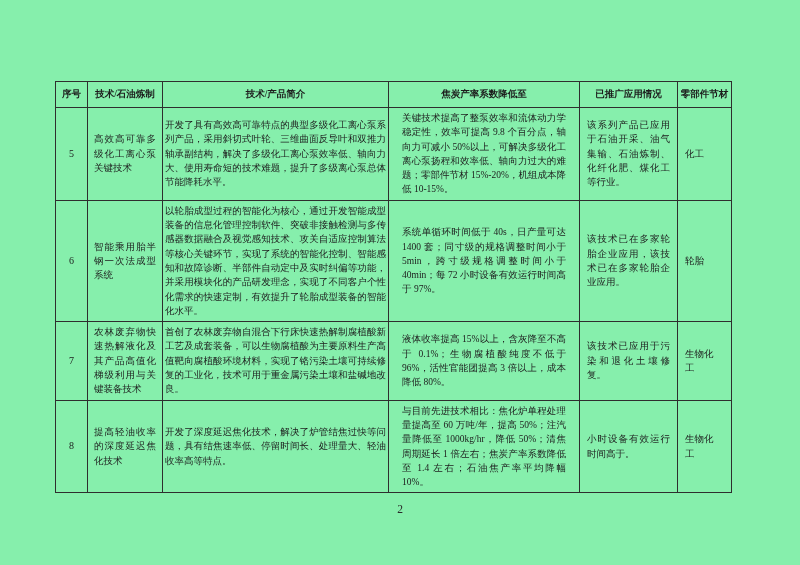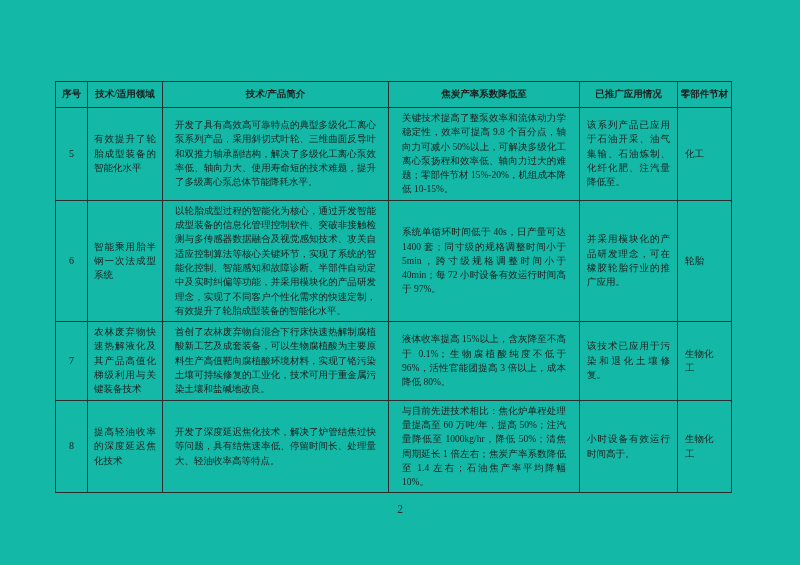--- a/index.html
+++ b/index.html
@@ -5,21 +5,21 @@
   * { margin: 0; padding: 0; box-sizing: border-box; }
   html, body {
     width: 800px; height: 565px;
     background: #ffffff;
     font-family: "Liberation Serif", "DejaVu Serif", serif;
     color: #1c1c1c;
   }
   .page {
     position: relative;
     width: 800px; height: 565px;
-    background: #14b8a6;
+    background: #86efac;
     overflow: hidden;
   }
   table.tech-table {
     position: absolute;
     left: 55px; top: 81px;
     width: 676px;
     border-collapse: collapse;
     table-layout: fixed;
   }
   .tech-table th, .tech-table td {
@@ -44,21 +44,21 @@
     font-size: 10px;
   }
   td.c-name {
     text-align: justify;
     text-justify: inter-character;
     padding: 3px 6px;
   }
   td.c-intro {
     text-align: justify;
     text-justify: inter-character;
-    padding: 3px 12px;
+    padding: 3px 2px;
   }
   td.c-ind {
     text-align: justify;
     text-justify: inter-character;
     padding: 3px 13px;
   }
   td.c-app {
     text-align: justify;
     text-justify: inter-character;
     padding: 3px 7px;
@@ -86,42 +86,42 @@
       <col style="width:32px">
       <col style="width:75px">
       <col style="width:226px">
       <col style="width:191px">
       <col style="width:98px">
       <col style="width:54px">
     </colgroup>
     <thead>
       <tr class="hrow">
         <th>序号</th>
-        <th>技术/适用领域</th>
+        <th>技术/石油炼制</th>
         <th>技术/产品简介</th>
         <th>焦炭产率系数降低至</th>
         <th>已推广应用情况</th>
         <th>零部件节材</th>
       </tr>
     </thead>
     <tbody>
       <tr class="row-5">
         <td class="c-no">5</td>
-        <td class="c-name">有效提升了轮胎成型装备的智能化水平</td>
+        <td class="c-name">高效高可靠多级化工离心泵关键技术</td>
         <td class="c-intro">开发了具有高效高可靠特点的典型多级化工离心泵系列产品，采用斜切式叶轮、三维曲面反导叶和双推力轴承副结构，解决了多级化工离心泵效率低、轴向力大、使用寿命短的技术难题，提升了多级离心泵总体节能降耗水平。</td>
         <td class="c-ind">关键技术提高了整泵效率和流体动力学稳定性，效率可提高 9.8 个百分点，轴向力可减小 50%以上，可解决多级化工离心泵扬程和效率低、轴向力过大的难题；零部件节材 15%-20%，机组成本降低 10-15%。</td>
-        <td class="c-app">该系列产品已应用于石油开采、油气集输、石油炼制、化纤化肥、注汽量降低至。</td>
+        <td class="c-app">该系列产品已应用于石油开采、油气集输、石油炼制、化纤化肥、煤化工等行业。</td>
         <td class="c-field">化工</td>
       </tr>
       <tr class="row-6">
         <td class="c-no">6</td>
         <td class="c-name">智能乘用胎半钢一次法成型系统</td>
         <td class="c-intro">以轮胎成型过程的智能化为核心，通过开发智能成型装备的信息化管理控制软件、突破非接触检测与多传感器数据融合及视觉感知技术、攻关自适应控制算法等核心关键环节，实现了系统的智能化控制、智能感知和故障诊断、半部件自动定中及实时纠偏等功能，并采用模块化的产品研发理念，实现了不同客户个性化需求的快速定制，有效提升了轮胎成型装备的智能化水平。</td>
         <td class="c-ind">系统单循环时间低于 40s，日产量可达 1400 套；同寸级的规格调整时间小于 5min，跨寸级规格调整时间小于 40min；每 72 小时设备有效运行时间高于 97%。</td>
-        <td class="c-app">并采用模块化的产品研发理念，可在橡胶轮胎行业的推广应用。</td>
+        <td class="c-app">该技术已在多家轮胎企业应用，该技术已在多家轮胎企业应用。</td>
         <td class="c-field">轮胎</td>
       </tr>
       <tr class="row-7">
         <td class="c-no">7</td>
         <td class="c-name">农林废弃物快速热解液化及其产品高值化梯级利用与关键装备技术</td>
         <td class="c-intro">首创了农林废弃物自混合下行床快速热解制腐植酸新工艺及成套装备，可以生物腐植酸为主要原料生产高值靶向腐植酸环境材料，实现了铬污染土壤可持续修复的工业化，技术可用于重金属污染土壤和盐碱地改良。</td>
         <td class="c-ind">液体收率提高 15%以上，含灰降至不高于 0.1%；生物腐植酸纯度不低于 96%，活性官能团提高 3 倍以上，成本降低 80%。</td>
         <td class="c-app">该技术已应用于污染和退化土壤修复。</td>
         <td class="c-field">生物化工</td>
       </tr>

